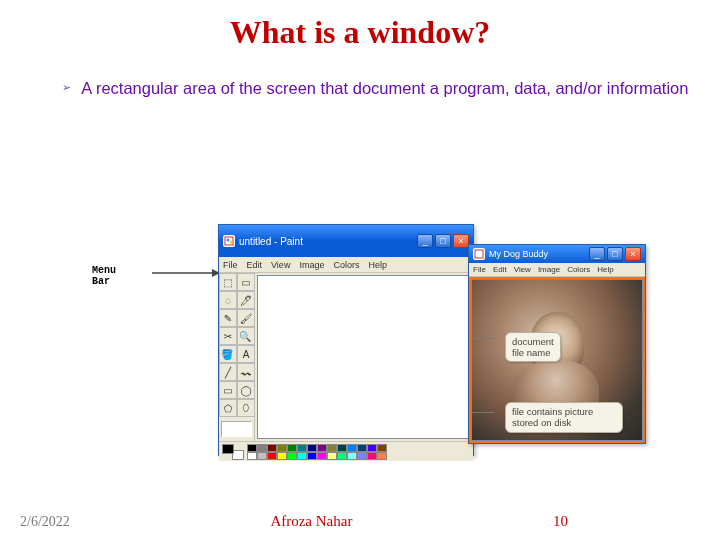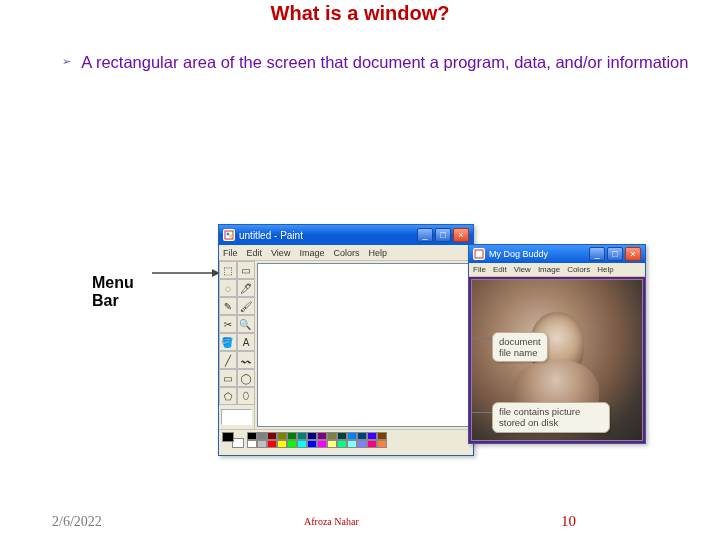--- a/index.html
+++ b/index.html
@@ -1,33 +1,33 @@
 <!DOCTYPE html>
 <html><head>
 <meta charset="utf-8">
 <style>
   * { box-sizing: border-box; margin: 0; padding: 0; }
   html, body { width: 720px; height: 540px; background: #fff; font-family: Verdana, Geneva, sans-serif; overflow: hidden; }
   .slide { position: relative; width: 720px; height: 540px; }
 
-  .title { text-align: center; padding-top: 2px; font-family: Liberation Sans, sans-serif; font-size: 20px; color: #c00000; font-weight: bold; }
+  .title { text-align: center; padding-top: 14px; font-family: Liberation Serif, serif; font-size: 32px; color: #c00000; font-weight: bold; }
 
   .repeat-line { padding: 18px 16px 0 16px; font-size: 7.2px; color: #6a0dad; white-space: nowrap; overflow: hidden; font-weight: bold; }
 
   .body-area { padding: 26px 30px 0 62px; position: relative; }
   .bullet-row { display: flex; align-items: flex-start; gap: 10px; }
   .chevron { color: #6a4c9c; font-size: 11px; margin-top: 4px; flex-shrink: 0; }
   .bullet-text { color: #6a0dad; font-size: 16.5px; line-height: 1.35; font-family: Verdana, Geneva, sans-serif; }
 
   .diagram { position: absolute; left: 92px; top: 224px; }
-  .menu-label { position: absolute; left: 0; top: 50px; font-size: 16px; font-weight: bold; color: #000; }
+  .menu-label { position: absolute; left: 0; top: 41px; font-size: 10px; font-weight: bold; color: #000; font-family: Liberation Mono, monospace; }
   .arrow-svg { position: absolute; left: 60px; top: 42px; }
 
   .paint-window { position: absolute; left: 126px; top: 0; width: 256px; height: 232px; border: 1px solid #2a5ea7; background: #ece9d8; box-shadow: 2px 2px 4px rgba(0,0,0,0.25); }
-  .titlebar { height: 20px; background: linear-gradient(180deg,#3d95ff 0%,#0a5bd6 50%,#0a5bd6 100%); display: flex; align-items: center; padding: 8px 4px; color: #fff; font-size: 10px; }
+  .titlebar { height: 32px; background: linear-gradient(180deg,#3d95ff 0%,#0a5bd6 50%,#0a5bd6 100%); display: flex; align-items: center; padding: 8px 4px; color: #fff; font-size: 10px; }
   .titlebar-icon { width: 12px; height: 12px; background: #fff; margin-right: 4px; border-radius: 2px; display: flex; align-items: center; justify-content: center; }
   .titlebar-icon svg { width: 10px; height: 10px; }
   .titlebar-text { flex: 1; white-space: nowrap; overflow: hidden; }
   .win-btns { display: flex; gap: 2px; }
   .win-btn { width: 16px; height: 14px; background: linear-gradient(180deg,#8eb8ff,#2a6fd6); border: 1px solid #1a4aa0; border-radius: 2px; color: #fff; font-size: 9px; line-height: 12px; text-align: center; }
   .win-btn.close { background: linear-gradient(180deg,#ff9a7a,#e34b2a); border-color:#b43018; }
 
   .menubar { height: 16px; background: #ece9d8; display: flex; align-items: center; padding: 0 4px; gap: 9px; font-size: 9px; color: #333; border-bottom: 1px solid #c7c3b5; }
 
   .paint-body { display: flex; height: 168px; }
@@ -40,37 +40,37 @@
   .colorbar { height: 20px; display: flex; align-items: center; padding: 2px 3px; gap: 3px; border-top:1px solid #c7c3b5; background:#ece9d8; }
   .fgbg { width: 22px; height: 16px; position: relative; }
   .fgbg .bg { position: absolute; right:0; bottom:0; width:12px; height:10px; background:#fff; border:1px solid #888; }
   .fgbg .fg { position: absolute; left:0; top:0; width:12px; height:10px; background:#000; border:1px solid #888; }
   .palette { display: grid; grid-template-columns: repeat(14, 10px); grid-template-rows: 8px 8px; gap:0; }
   .swatch { border:1px solid #888; }
 
   .statusbar { height: 14px; background:#ece9d8; border-top:1px solid #c7c3b5; font-size:8.5px; color:#333; padding: 0 4px; display:flex; align-items:center; }
 
   
-  .dog-window { position: absolute; left: 376px; top: 20px; width: 178px; height: 200px; border:1px solid #2a5ea7; background:#701a75; box-shadow: 2px 2px 4px rgba(0,0,0,0.25); }
+  .dog-window { position: absolute; left: 376px; top: 20px; width: 178px; height: 200px; border:1px solid #2a5ea7; background:#f97316; box-shadow: 2px 2px 4px rgba(0,0,0,0.25); }
   .dog-titlebar { height: 18px; background: linear-gradient(180deg,#3d95ff 0%,#0a5bd6 100%); display:flex; align-items:center; padding:0 4px; color:#fff; font-size:9px; }
   .dog-menu { height: 14px; background:#ece9d8; font-size:8px; color:#333; padding:0 4px; display:flex; align-items:center; gap:7px; border-bottom:1px solid #c7c3b5;}
   .dog-img { margin: 2px; height: 162px; background: radial-gradient(ellipse at 40% 35%, #cdb7a2 0%, #a6846a 28%, #7a5a46 55%, #3e3832 80%, #2c2a28 100%); border:1px solid #7a8aa0; position:relative; overflow:hidden; }
   .dog-img::before { content:""; position:absolute; left:34%; top:20%; width:54px; height:64px; background: radial-gradient(circle at 50% 40%, #e4d4c4 0%, #c8a787 45%, #97765e 75%, #6b5040 100%); border-radius: 48% 48% 40% 40%; box-shadow: 0 0 12px rgba(0,0,0,0.3) inset; }
   .dog-img::after { content:""; position:absolute; left:24%; top:50%; width:86px; height:68px; background: radial-gradient(ellipse at 50% 30%, #d7c3b1 0%, #b8967c 40%, #8a6a54 75%, #5e4638 100%); border-radius: 44% 44% 30% 30%; }
 
-  .callout { position:absolute; background:#f5f2e8; border:1px solid #b7b09a; border-radius:6px; padding:3px 6px; font-size:9.5px; color:#444; box-shadow:1px 1px 2px rgba(0,0,0,0.2); }
+  .callout { position:absolute; background:#f5f2e8; border:1px solid #b7b09a; border-radius:6px; padding:3px 6px; font-size:9.5px; color:#444; box-shadow:1px 1px 2px rgba(0,0,0,0.2);margin-left:13px; }
   .callout.c1 { left: 400px; top: 108px; }
   .callout.c2 { left: 400px; top: 178px; width: 118px; line-height:1.2; }
   .lead { position:absolute; background:#777; height:1px; }
   .lead.l1 { left:380px; top:114px; width:22px; }
   .lead.l2 { left:380px; top:188px; width:22px; }
 
-  .footer { position: absolute; left: 0; bottom: 10px; width: 588px; display: flex; justify-content: space-between; align-items: center; padding: 0 32px; margin-left: 20px; }
+  .footer { position: absolute; left: 0; bottom: 10px; width: 588px; display: flex; justify-content: space-between; align-items: center; padding: 0 20px; }
   .footer .date { color: #7a7a7a; font-size: 14px; font-family: "Comic Sans MS", cursive; }
-  .footer .author { color: #c00000; font-size: 10px; font-family: "Comic Sans MS", cursive; }
+  .footer .author { color: #c00000; font-size: 15px; font-family: "Comic Sans MS", cursive; }
   .footer .pagenum { color: #c00000; font-size: 15px; font-family: "Comic Sans MS", cursive; text-align: center; }
 </style>
 </head>
 <body>
 
 <div class="slide">
 
   <div class="title">What is a window?</div>
 
 

